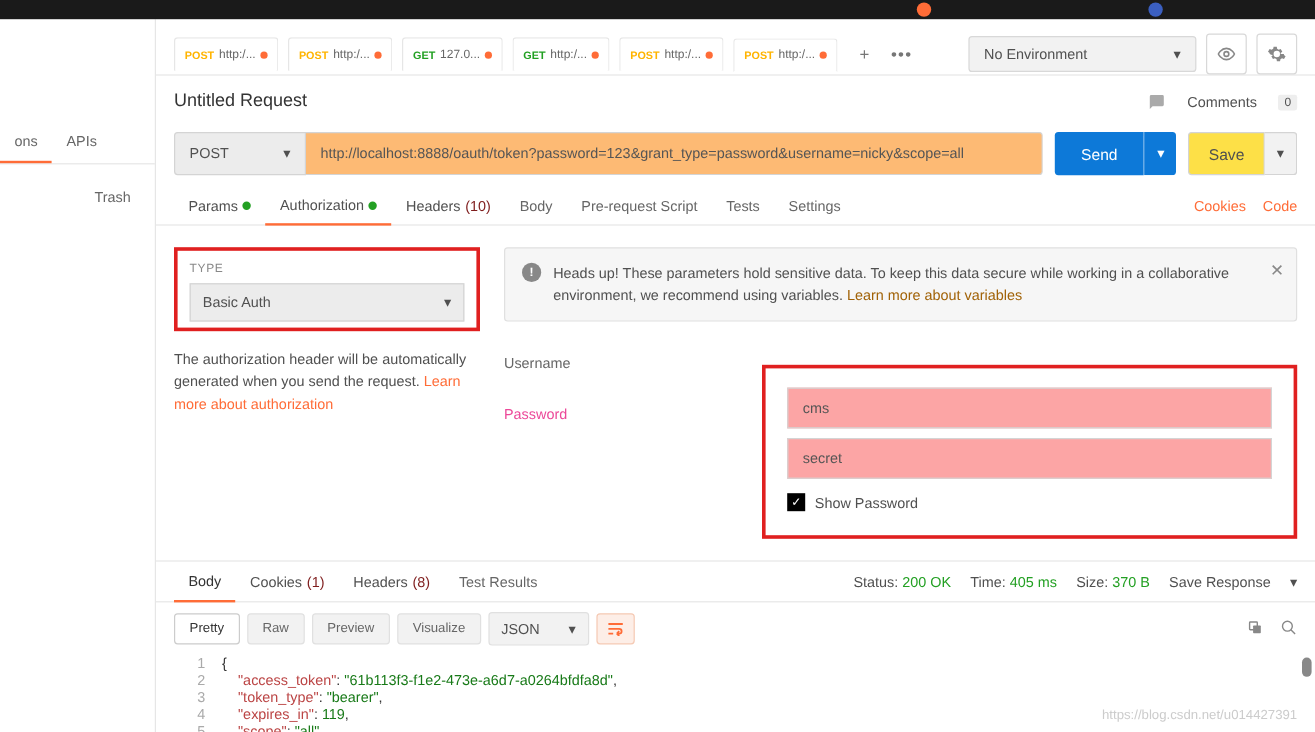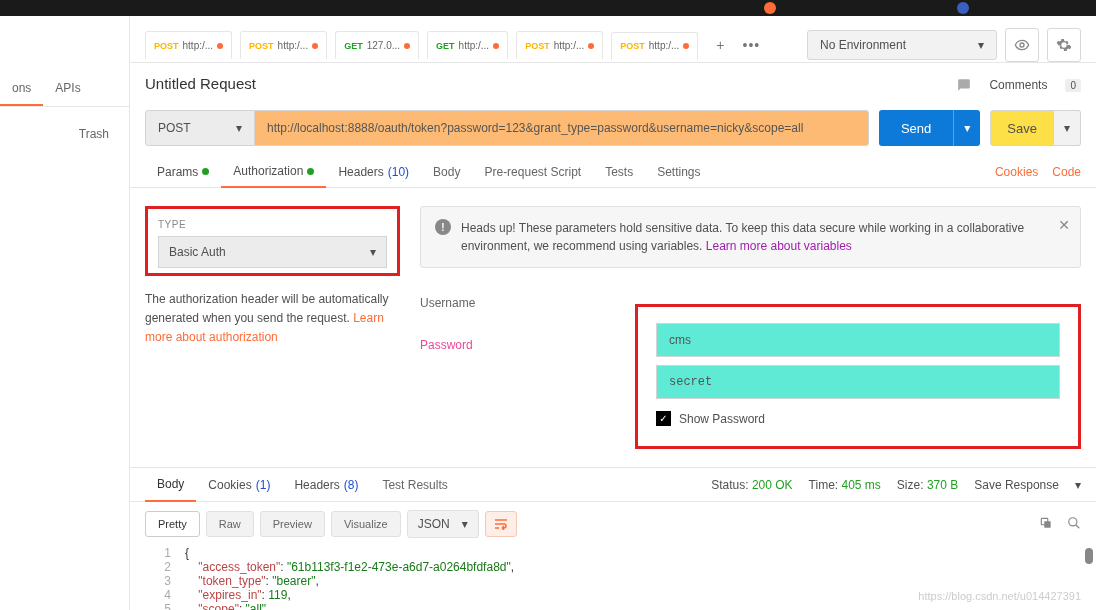--- a/index.html
+++ b/index.html
@@ -1,21 +1,21 @@
 <!DOCTYPE html>
 <html><head>
 <meta charset="utf-8">
 <style>
 *{box-sizing:border-box;margin:0;padding:0;font-family:-apple-system,BlinkMacSystemFont,"Segoe UI",Arial,sans-serif;font-size:12px;color:#505050}
 body{background:#fff;width:1096px;height:610px;overflow:hidden;position:relative}
 .topbar{height:16px;background:#1a1a1a;position:relative}
 .topbar .dot-o{position:absolute;right:320px;top:2px;width:12px;height:12px;border-radius:50%;background:#ff6c37}
 .topbar .dot-b{position:absolute;right:127px;top:2px;width:12px;height:12px;border-radius:50%;background:#3b5fc0}
 .main{display:flex;height:594px}
-.sidebar{width:130px;border-right:1px solid #e6e6e6;padding-top:57px}
+.sidebar{width:130px;border-right:1px solid #e6e6e6;padding-top:87px}
 .side-tabs{display:flex;border-bottom:1px solid #e6e6e6;height:34px}
 .side-tabs span{padding:8px 12px;font-size:12px;color:#666}
 .side-tabs .act{border-bottom:2px solid #ff6c37}
 .trash{text-align:right;padding:20px 20px 0 0;color:#666}
 .content{flex:1;display:flex;flex-direction:column}
 .tabrow{display:flex;align-items:center;padding:12px 15px 0 15px;border-bottom:1px solid #e6e6e6;height:49px}
 .tab{border:1px solid #e6e6e6;border-bottom:none;background:#fff;padding:6px 8px;margin-right:8px;border-radius:3px 3px 0 0;font-size:10px;display:flex;align-items:center;gap:4px;cursor:pointer;position:relative;height:28px}
 .tab.active{background:#fff;border-bottom:1px solid #fff;margin-bottom:-1px}
 .m-post{color:#ffb400;font-weight:bold;font-size:9px}
 .m-get{color:#23a023;font-weight:bold;font-size:9px}
@@ -35,48 +35,48 @@
 .url-input{flex:1;border:1px solid #d4d4d4;border-left:none;padding:10px 12px;font-size:12px;color:#555;border-radius:0 3px 3px 0;background:#fdba74}
 .send{background:#0d79d8;color:#fff;border:none;padding:10px 22px;margin-left:10px;border-radius:3px;font-size:13px;font-weight:500;cursor:pointer}
 .send-more{background:#0d79d8;color:#fff;border:none;padding:10px 10px;margin-left:0;border-left:1px solid rgba(255,255,255,.3);border-radius:0 3px 3px 0;cursor:pointer}
 .send{border-radius:3px 0 0 3px}
 .save{background:#fde047;border:1px solid #d4d4d4;padding:0 16px;margin-left:10px;border-radius:3px 0 0 3px;font-size:13px;cursor:pointer}
 .save-more{background:#f2f2f2;border:1px solid #d4d4d4;border-left:none;padding:10px 10px;border-radius:0 3px 3px 0;cursor:pointer}
 .req-tabs{display:flex;padding:0 15px;border-bottom:1px solid #e6e6e6;align-items:center;height:35px}
 .rtab{padding:8px 12px;font-size:12px;color:#666;cursor:pointer;display:flex;align-items:center;gap:4px}
 .rtab.active{border-bottom:2px solid #ff6c37;color:#333;margin-bottom:-1px}
 .gd{width:7px;height:7px;border-radius:50%;background:#23a023;display:inline-block}
-.cnt{color:#1d4ed8}
+.cnt{color:#7f1d1d}
 .req-links{margin-left:auto;display:flex;gap:14px}
 .req-links span{color:#ff6c37;cursor:pointer}
 .auth-panel{display:flex;padding:18px 15px;gap:20px}
 .auth-left{width:255px;border:3px solid #e02020;padding:10px;position:relative;height:70px}
 .type-lbl{font-size:10px;color:#888;letter-spacing:.5px}
 .type-sel{background:#ececec;border:1px solid #d4d4d4;padding:8px 10px;margin-top:6px;display:flex;justify-content:space-between;align-items:center;cursor:pointer;color:#555}
 .auth-desc{margin-top:14px;color:#666;line-height:1.6;width:245px}
 .auth-desc a{color:#ff6c37;text-decoration:none}
 .auth-right{flex:1}
 .alert{background:#f6f6f6;border:1px solid #e0e0e0;padding:12px 14px;border-radius:3px;display:flex;gap:10px;align-items:flex-start;position:relative}
 .alert-i{width:16px;height:16px;border-radius:50%;background:#888;color:#fff;display:flex;align-items:center;justify-content:center;font-size:10px;font-weight:bold;flex-shrink:0}
 .alert-x{position:absolute;right:10px;top:10px;color:#888;cursor:pointer;font-size:14px}
 .alert-t{line-height:1.5;color:#666}
-.alert-t a{color:#a21caf;text-decoration:none}
+.alert-t a{color:#a16207;text-decoration:none}
 .cred-box{border:3px solid #e02020;margin-top:18px;padding:16px 18px 20px 18px;margin-left:195px}
-.cred-in{flex:1;border:1px solid #d4d4d4;padding:9px 12px;background:#5eead4;color:#555;font-size:12px}
+.cred-in{flex:1;border:1px solid #d4d4d4;padding:9px 12px;background:#fca5a5;color:#555;font-size:12px}
 .chk-row{display:flex;align-items:center;gap:8px;margin-top:12px}
 .chk{width:15px;height:15px;background:#000;display:flex;align-items:center;justify-content:center;color:#fff;font-size:10px}
 .resp-tabs{display:flex;padding:0 15px;border-bottom:1px solid #e6e6e6;border-top:1px solid #e6e6e6;align-items:center;height:36px}
 .resp-tabs .rtab{padding:9px 12px}
 .status-info{margin-left:auto;display:flex;gap:16px;align-items:center;font-size:11px;color:#888}
 .status-info .v{color:#23a023}
 .save-resp{color:#ff6c37;cursor:pointer;display:flex;gap:16px}
 .view-row{display:flex;padding:8px 15px;align-items:center;gap:6px}
 .vbtn{background:#f2f2f2;border:1px solid #e0e0e0;padding:6px 12px;border-radius:3px;font-size:11px;cursor:pointer;color:#666}
 .vbtn.act{background:#fff;border-color:#ccc;color:#333}
-.lang-sel{background:#f2f2f2;border:1px solid #e0e0e0;padding:6px 10px;border-radius:3px;font-size:11px;display:flex;gap:12px;align-items:center;cursor:pointer}
+.lang-sel{background:#f2f2f2;border:1px solid #e0e0e0;padding:6px 10px;border-radius:3px;font-size:11px;display:flex;gap:24px;align-items:center;cursor:pointer}
 .wrap-ic{background:#fdeee7;border:1px solid #f5c9b3;padding:6px 8px;border-radius:3px;cursor:pointer}
 .wrap-ic svg{display:block}
 .view-icons{margin-left:auto;display:flex;gap:14px;color:#888}
 .view-icons span{cursor:pointer}
 .code{font-family:Consolas,Monaco,monospace;font-size:12px;padding:0 15px;position:relative}
 .code-line{display:flex}
 .ln{width:40px;text-align:right;padding-right:14px;color:#aaa;user-select:none}
 .cc{color:#333}
 .k{color:#b44;}
 .s{color:#187a18}
@@ -217,21 +217,21 @@
           <div class="alert-t"><span>Heads up! These parameters hold sensitive data. To keep this data secure while working in a collaborative environment, we recommend using variables. </span><a>Learn more about variables</a></div>
           <div class="alert-x">✕</div>
         </div>
         <div style="display:flex;margin-top:18px">
           <div style="width:215px;padding-top:10px">
             <div style="margin-bottom:28px;color:#666">Username</div>
             <div style="color:#ec4899">Password</div>
           </div>
           <div class="cred-box" style="margin-left:0;flex:1">
             <input class="cred-in" style="width: 100%; margin-bottom: 8px;" value="cms">
-            <input class="cred-in" style="width: 100%; font-family: Liberation Mono, monospace;" value="secret">
+            <input class="cred-in" style="width: 100%;" value="secret">
             <div class="chk-row">
               <div class="chk">✓</div>
               <span>Show Password</span>
             </div>
           </div>
         </div>
       </div>
     </div>
 
     <div class="resp-tabs">

